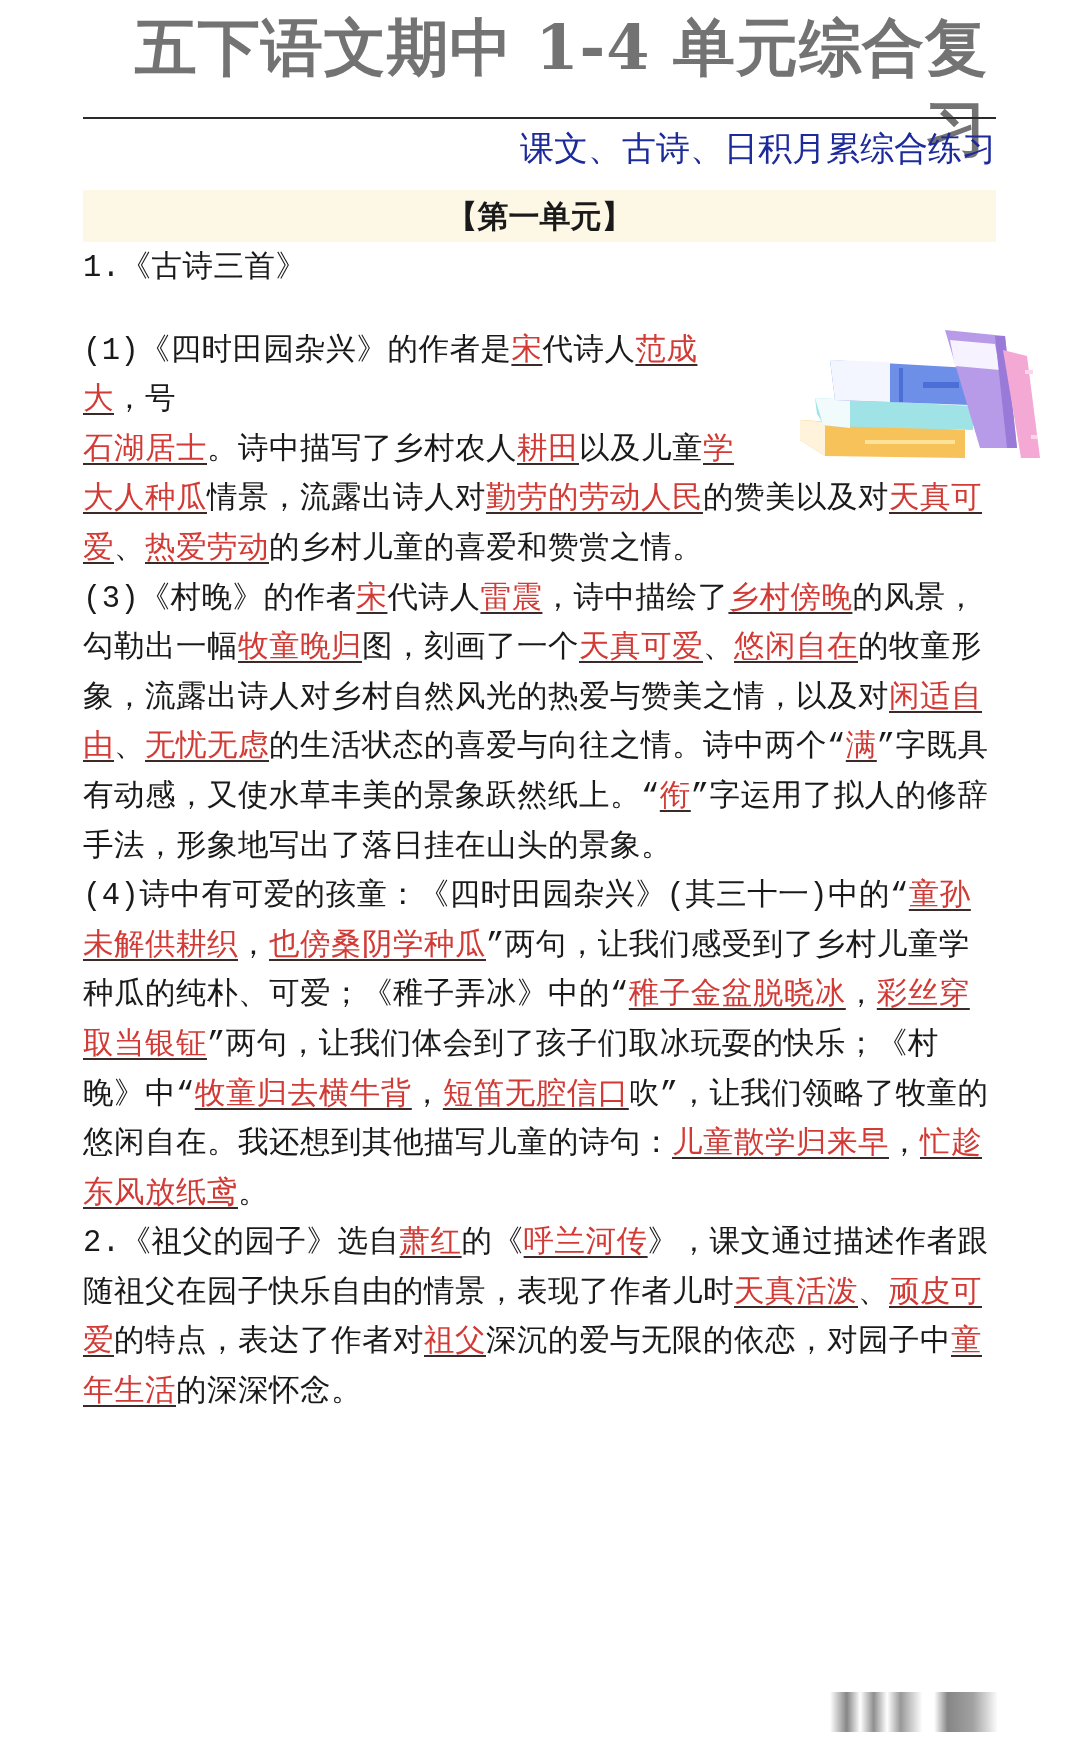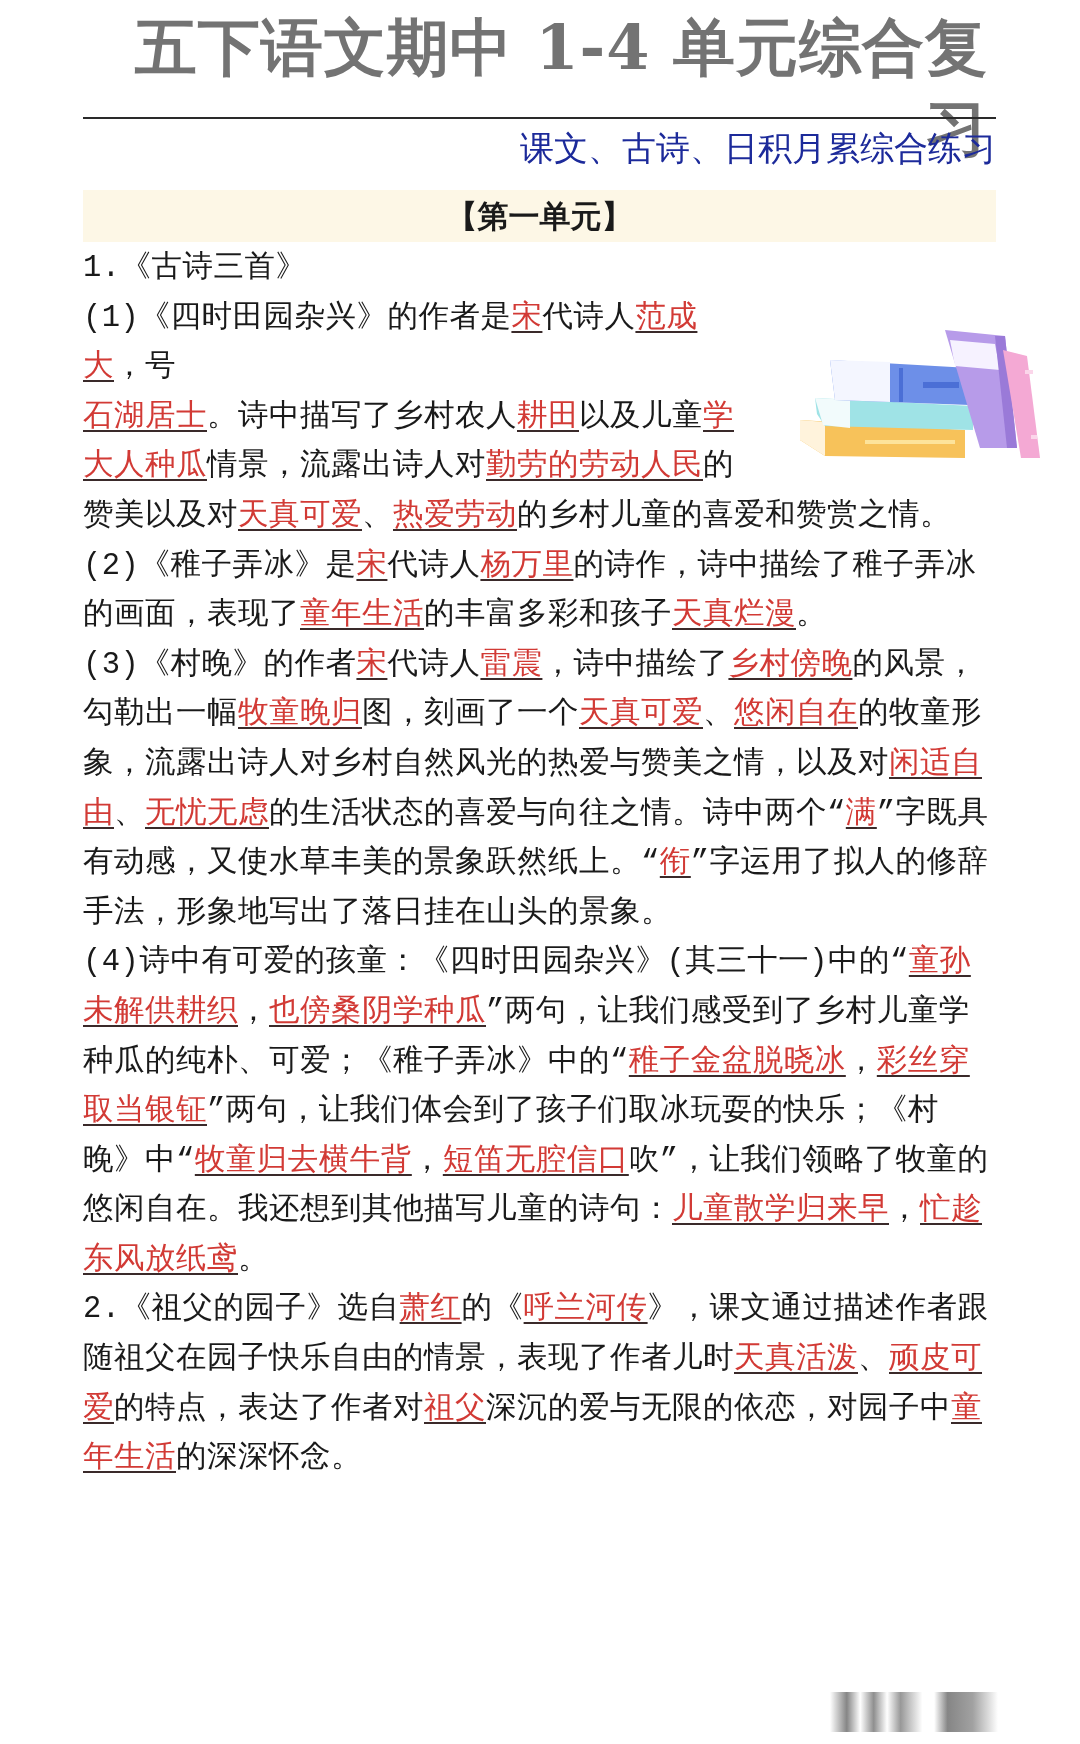--- a/index.html
+++ b/index.html
@@ -56,30 +56,29 @@
   <rect x="236" y="105" width="6" height="4" fill="#fbd6ea"></rect>
 </svg>
 
 <div class="content" data-name="review-content">
   <p class="p" data-name="item-1-heading">1.《古诗三首》</p>
 
   <p class="p" data-name="question-1-1">
       <span class="narrow-wrap" style="display:block;"><span>(1)《四时田园杂兴》的作者是</span><span class="ans" data-name="answer">宋</span><span>代诗人</span><span class="ans" data-name="answer">范成大</span><span>，号</span><br><span class="ans" data-name="answer">石湖居士</span><span>。诗中描写了乡村农人</span><span class="ans" data-name="answer">耕田</span><span>以及儿童</span><span class="ans" data-name="answer" id="a5">学大人种瓜</span><span>情景，流露出诗人对</span><span class="ans" data-name="answer">勤劳的劳动人民</span><span>的赞美以及对</span><span class="ans" data-name="answer">天真可爱</span><span>、</span><span class="ans" data-name="answer">热爱劳动</span><span>的乡村儿童的喜爱和赞赏之情。</span></span>
     </p>
 
-  <p class="p" data-name="question-1-2"><span>(2)《稚子弄冰》是</span><span class="ans" data-name="answer">宋</span><span>代诗人</span><span class="ans" data-name="answer">杨万里</span><span>的诗作，诗中描绘了稚子弄冰的画面，表现了</span><span class="ans" data-name="answer">童年生活</span><span>的丰富多彩和孩子</span><span class="ans" data-name="answer">天真烂漫</span><span>。</span></p>
 
   <p class="p" data-name="question-1-3"><span>(3)《村晚》的作者</span><span class="ans" data-name="answer">宋</span><span>代诗人</span><span class="ans" data-name="answer">雷震</span><span>，诗中描绘了</span><span class="ans" data-name="answer">乡村傍晚</span><span>的风景，勾勒出一幅</span><span class="ans" data-name="answer">牧童晚归</span><span>图，刻画了一个</span><span class="ans" data-name="answer">天真可爱</span><span>、</span><span class="ans" data-name="answer">悠闲自在</span><span>的牧童形象，流露出诗人对乡村自然风光的热爱与赞美之情，以及对</span><span class="ans" data-name="answer">闲适自由</span><span>、</span><span class="ans" data-name="answer">无忧无虑</span><span>的生活状态的喜爱与向往之情。诗中两个“</span><span class="ans" data-name="answer">满</span><span>”字既具有动感，又使水草丰美的景象跃然纸上。“</span><span class="ans" data-name="answer">衔</span><span>”字运用了拟人的修辞手法，形象地写出了落日挂在山头的景象。</span></p>
 
   <p class="p" data-name="question-1-4"><span>(4)诗中有可爱的孩童：《四时田园杂兴》(其三十一)中的“</span><span class="ans" data-name="answer">童孙未解供耕织</span><span>，</span><span class="ans" data-name="answer">也傍桑阴学种瓜</span><span>”两句，让我们感受到了乡村儿童学种瓜的纯朴、可爱；《稚子弄冰》中的“</span><span class="ans" data-name="answer">稚子金盆脱晓冰</span><span>，</span><span class="ans" data-name="answer">彩丝穿取当银钲</span><span>”两句，让我们体会到了孩子们取冰玩耍的快乐；《村晚》中“</span><span class="ans" data-name="answer">牧童归去横牛背</span><span>，</span><span class="ans" data-name="answer">短笛无腔信口</span><span>吹”，让我们领略了牧童的悠闲自在。我还想到其他描写儿童的诗句：</span><span class="ans" data-name="answer">儿童散学归来早</span><span>，</span><span class="ans" data-name="answer">忙趁东风放纸鸢</span><span>。</span></p>
 
   <p class="p" data-name="item-2"><span>2.《祖父的园子》选自</span><span class="ans" data-name="answer">萧红</span><span>的《</span><span class="ans" data-name="answer">呼兰河传</span><span>》，课文通过描述作者跟随祖父在园子快乐自由的情景，表现了作者儿时</span><span class="ans" data-name="answer">天真活泼</span><span>、</span><span class="ans" data-name="answer">顽皮可爱</span><span>的特点，表达了作者对</span><span class="ans" data-name="answer">祖父</span><span>深沉的爱与无限的依恋，对园子中</span><span class="ans" data-name="answer">童年生活</span><span>的深深怀念。</span></p>
 
 </div>
 
 <div class="bottom-fade" data-name="watermark-overlay"></div>
 
 <style>
   
   [data-name="question-1-1"] .narrow-wrap { width: 915px; }
-  [data-name="question-1-1"] { shape-outside: none; }
+  [data-name="question-1-1"] { shape-outside: none; margin-top: 33px; }
   .content::before { content: ""; float: right; width: 260px; height: 160px; margin-top: 49px; }
 </style>
 
 </body></html>

